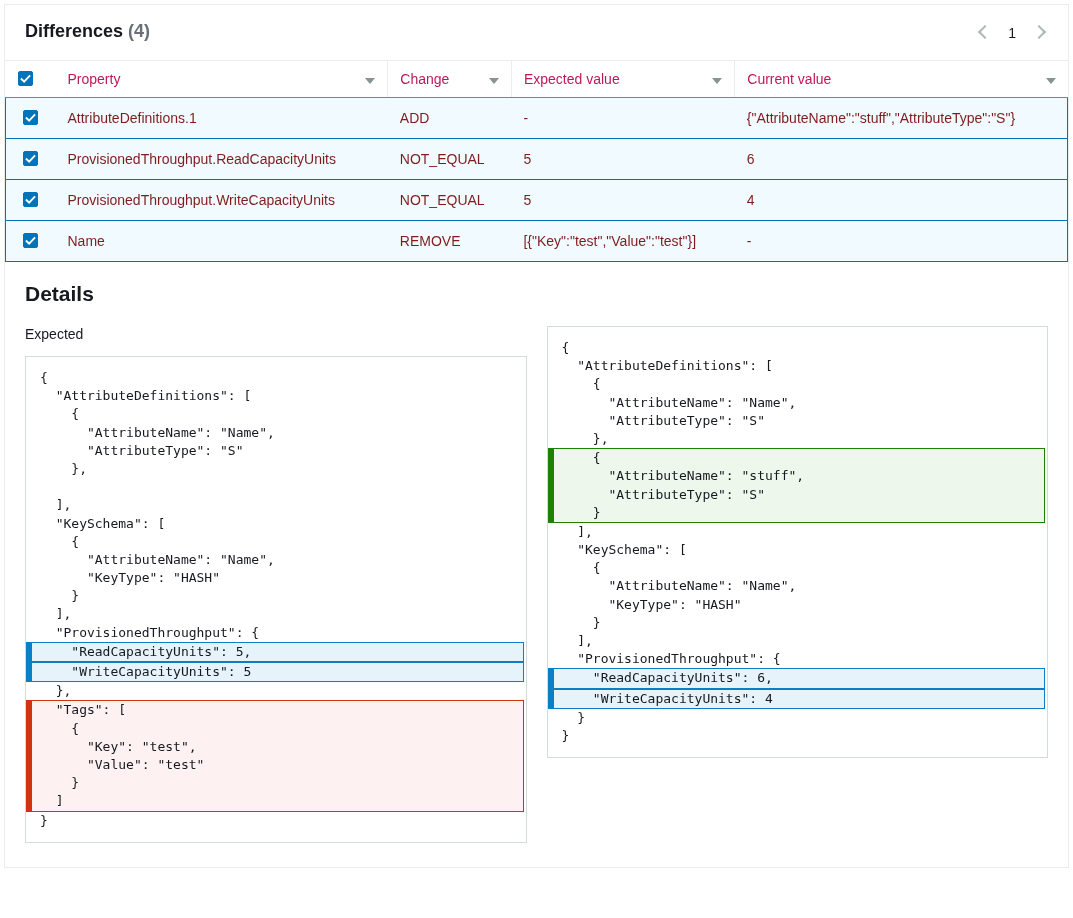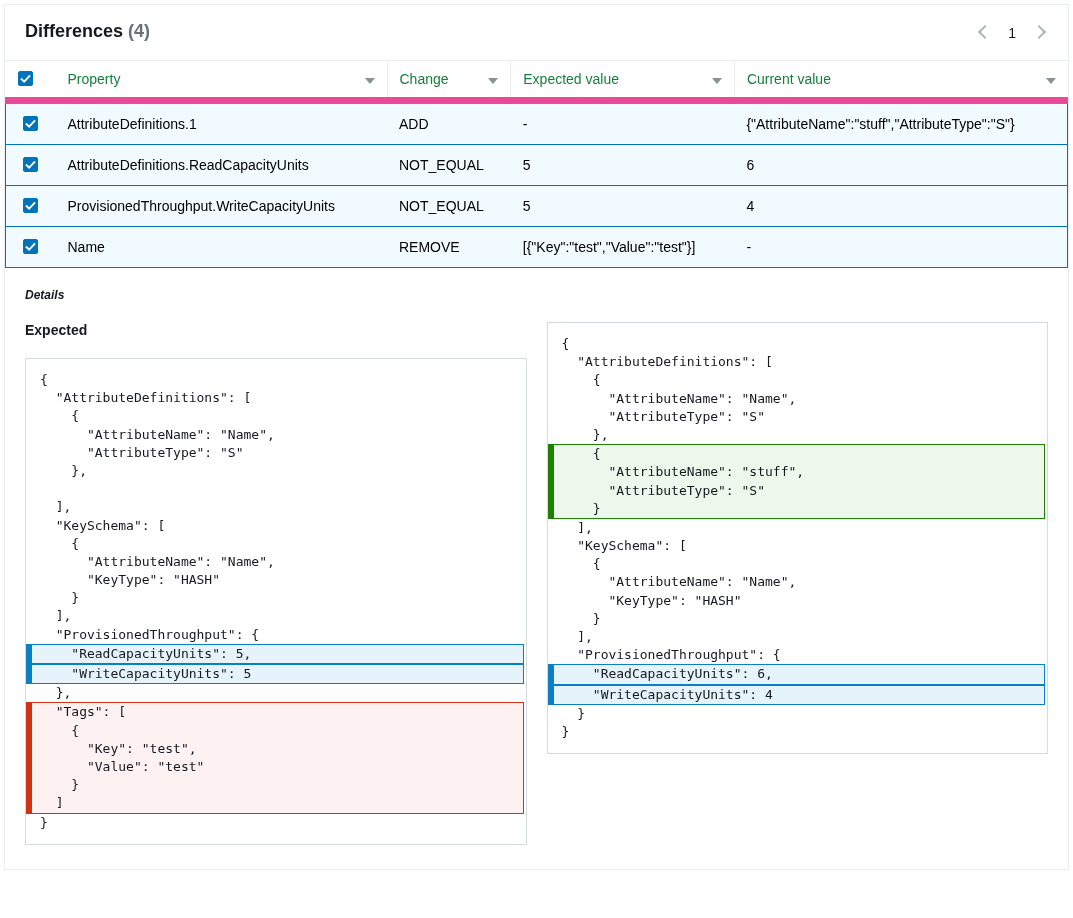--- a/index.html
+++ b/index.html
@@ -9,42 +9,42 @@
 .title { font-size: 18px; font-weight: 700; color: #16191f; }
 .title .count { color: #687078; font-weight: 700; }
 .pager { display: flex; align-items: center; gap: 14px; }
 .pager .num { font-size: 14px; color: #16191f; font-weight: 400; }
 .chev { width: 10px; height: 10px; border-top: 2px solid #aab7b8; border-right: 2px solid #aab7b8; display: inline-block; }
 .chev.left { transform: rotate(-135deg); }
 .chev.right { transform: rotate(45deg); }
 .chev-btn { background: none; border: none; cursor: pointer; padding: 4px; }
 
 table.diff { width: 100%; border-collapse: collapse; }
-table.diff th { text-align: left; font-weight: 400; color: #15803d; padding: 10px 12px; border-bottom: 7px solid #ec4899; position: relative; font-size: 14px; }
+table.diff th { text-align: left; font-weight: 400; color: #be185d; padding: 10px 12px; border-bottom: 1px solid #ec4899; position: relative; font-size: 14px; }
 table.diff th .sort { float: right; }
 .tri-down { width: 0; height: 0; border-left: 5px solid transparent; border-right: 5px solid transparent; border-top: 6px solid #879196; display: inline-block; }
-table.diff td { padding: 12px 12px; font-size: 14px; color: #000000; vertical-align: middle; }
+table.diff td { padding: 12px 12px; font-size: 14px; color: #7f1d1d; vertical-align: middle; }
 table.diff tbody tr.selected { background: #f1faff; }
 table.diff tbody tr.selected td { border-top: 1px solid #0073bb; border-bottom: 1px solid #0073bb; }
 table.diff tbody tr.selected td:first-child { border-left: 1px solid #0073bb; }
 table.diff tbody tr.selected td:last-child { border-right: 1px solid #0073bb; }
 .col-check { width: 50px; text-align: center; }
 .chk { width: 15px; height: 15px; border: 1px solid #0073bb; border-radius: 2px; display: inline-flex; align-items: center; justify-content: center; background: #0073bb; cursor: pointer; }
 .chk svg { width: 11px; height: 11px; }
 .change-add { color: #1d8102; }
 .change-notequal { color: #0073bb; margin-top: 30px; }
 .change-remove { color: #d13212; }
 th.sep, td.sep { border-left: 1px solid #eaeded; }
 th:first-child { padding-left: 20px; }
 td:first-child { padding-left: 20px; }
 
-.details-title { font-size: 12px; font-weight: 700; padding: 20px 20px 8px 20px; font-style: italic; }
+.details-title { font-size: 21px; font-weight: 700; padding: 20px 20px 8px 20px; }
 .code-compare { display: flex; gap: 20px; padding: 12px 20px 24px 20px; }
 .code-col { flex: 1; min-width: 0; }
-.code-label { font-weight: 700; font-size: 14px; margin-bottom: 20px; color: #16191f; }
+.code-label { font-weight: 400; font-size: 14px; margin-bottom: 14px; color: #16191f; }
 .code-box { border: 1px solid #d5dbdb; background: #fff; padding: 12px 0; font-family: Monaco, Menlo, Consolas, monospace; font-size: 13px; line-height: 1.4; white-space: pre; overflow-x: auto; color: #16191f; }
 .code-box .ln { padding: 0 14px; display: block; }
 .code-box .hl-blue { background: #e6f3fa; border: 1px solid #0a7fc4; border-left-width: 6px; margin: 0 2px 0 0; padding-left: 8px; }
 .code-box .hl-red-block { background: #fdf2f1; border: 1px solid #d13212; border-left-width: 6px; margin: 0 2px 0 0; padding-left: 8px; }
 .code-box .hl-green-block { background: #eef7ec; border: 1px solid #1d8102; border-left-width: 6px; margin: 0 2px 0 0; padding-left: 8px; }
 </style>
 </head>
 <body>
 
 <div class="panel">
@@ -88,21 +88,21 @@
           <td class="change-add">ADD</td>
           <td>-</td>
           <td>{"AttributeName":"stuff","AttributeType":"S"}</td>
         </tr>
         <tr class="selected">
           <td class="col-check"><span class="chk">
               <svg viewBox="0 0 12 12">
                 <path d="M1 6 L4.5 9.5 L11 2.5" stroke="#fff" stroke-width="2" fill="none"></path>
               </svg>
             </span></td>
-          <td>AttributeDefinitions.ReadCapacityUnits</td>
+          <td>ProvisionedThroughput.ReadCapacityUnits</td>
           <td class="change-notequal">NOT_EQUAL</td>
           <td>5</td>
           <td>6</td>
         </tr>
         <tr class="selected">
           <td class="col-check"><span class="chk">
               <svg viewBox="0 0 12 12">
                 <path d="M1 6 L4.5 9.5 L11 2.5" stroke="#fff" stroke-width="2" fill="none"></path>
               </svg>
             </span></td>

